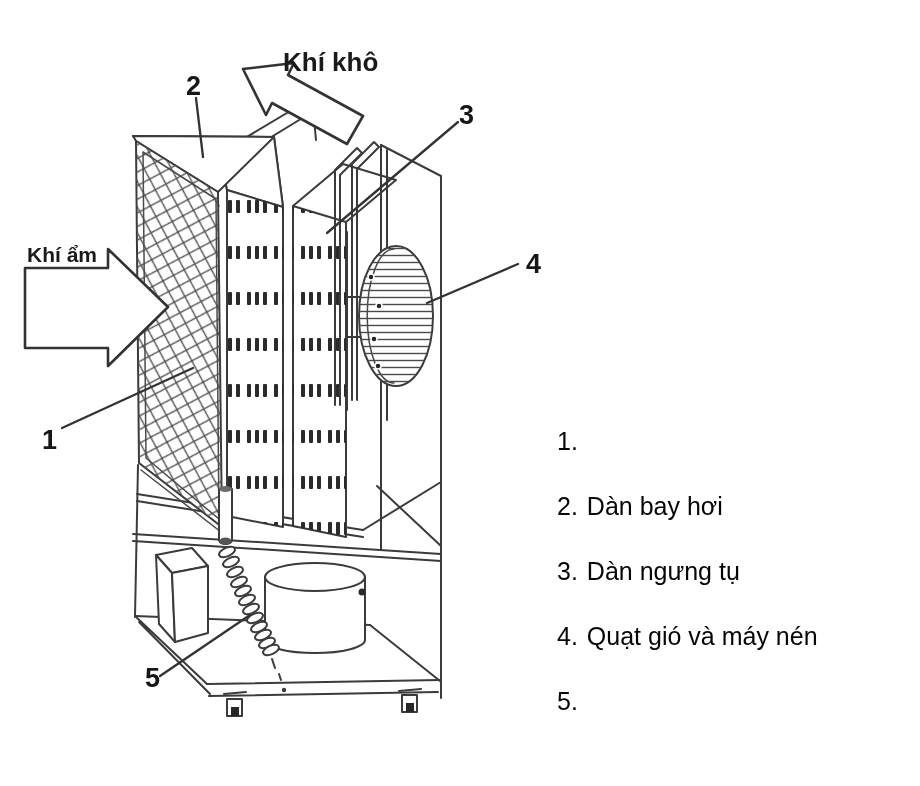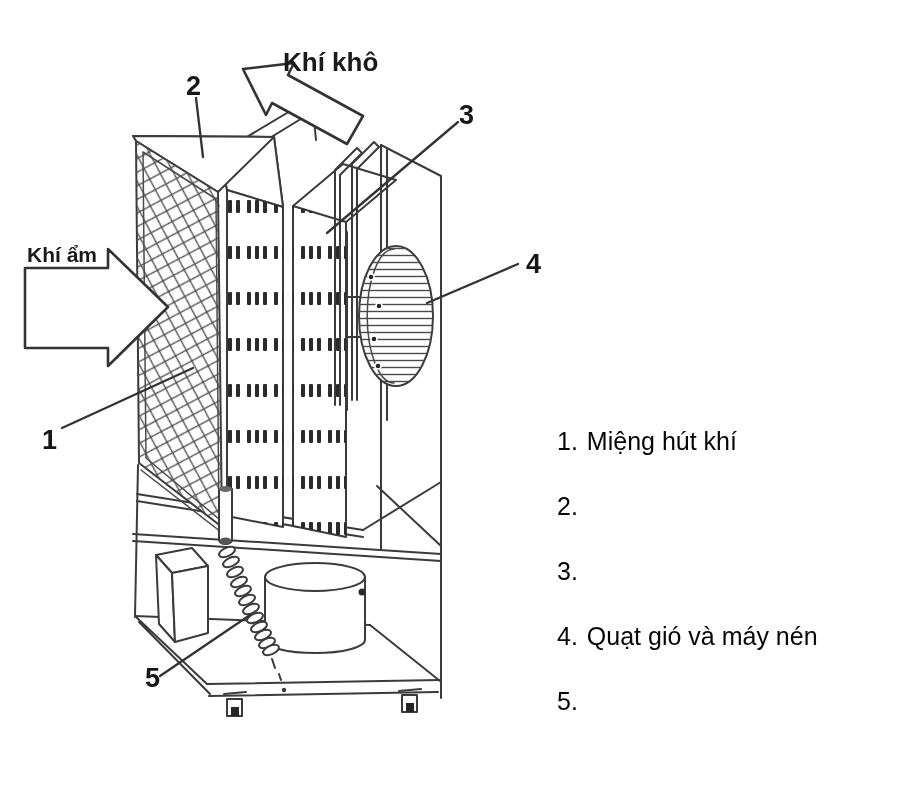--- a/index.html
+++ b/index.html
@@ -192,27 +192,28 @@
       <text class="partnum" x="186" y="95">2</text>
       <text class="partnum" x="459" y="124">3</text>
       <text class="partnum" x="526" y="273">4</text>
       <text class="partnum" x="145" y="687">5</text>
     </g>
   </svg>
 
   <div class="legend">
     <div class="legend-row">
       <span class="legend-num">1.</span>
-      <span>Miệng hút khí</span>
     </div>
     <div class="legend-row">
       <span class="legend-num">2.</span>
+      <span>Dàn bay hơi</span>
     </div>
     <div class="legend-row">
       <span class="legend-num">3.</span>
+      <span>Dàn ngưng tụ</span>
     </div>
     <div class="legend-row">
       <span class="legend-num">4.</span>
       <span>Quạt gió và máy nén</span>
     </div>
     <div class="legend-row">
       <span class="legend-num">5.</span>
     </div>
   </div>
 

